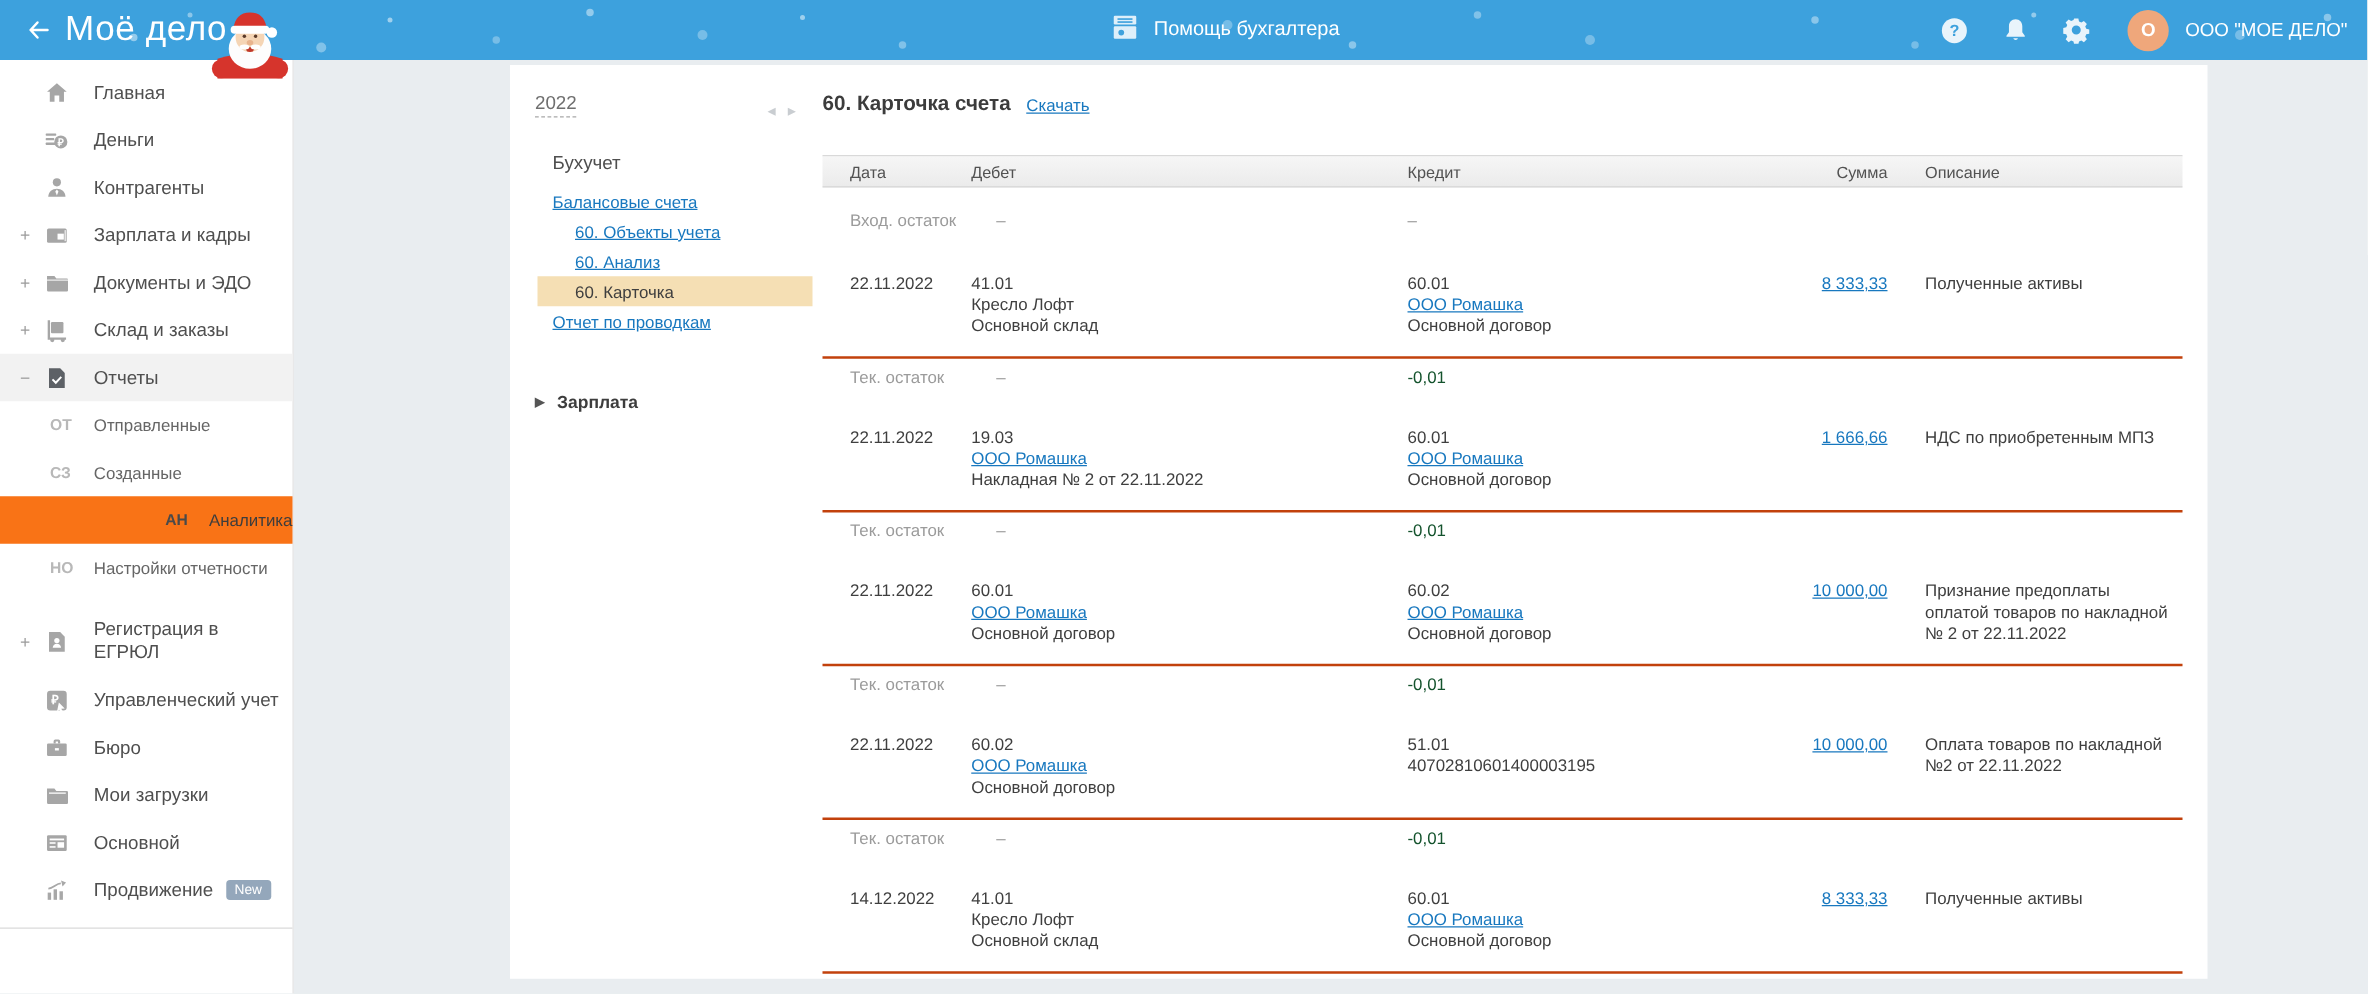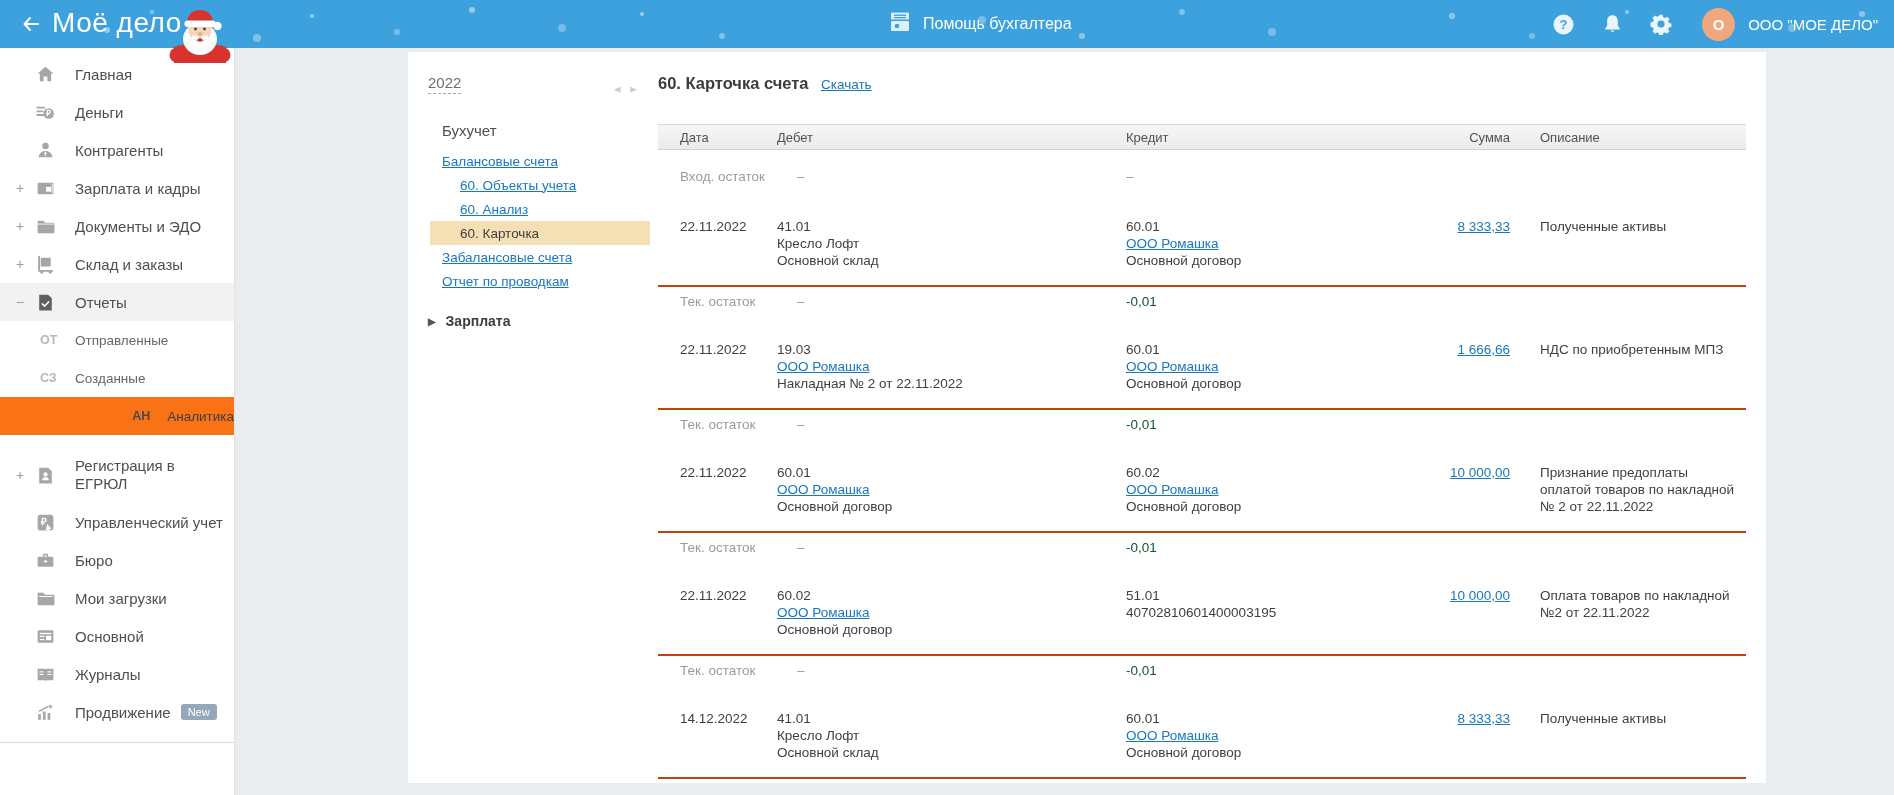--- a/index.html
+++ b/index.html
@@ -240,20 +240,24 @@
         <span class="sb-sub-label">Отправленные</span>
       </div>
       <div class="sb-sub">
         <span class="sb-prefix">СЗ</span>
         <span class="sb-sub-label">Созданные</span>
       </div>
       <div class="sb-sub active">
         <span class="sb-prefix">АН</span>
         <span class="sb-sub-label">Аналитика</span>
       </div>
+      <div class="sb-sub">
+        <span class="sb-prefix">НО</span>
+        <span class="sb-sub-label">Настройки отчетности</span>
+      </div>
       <div class="sb-item twoline">
         <span class="sb-exp">+</span>
         <span class="sb-ico">
           <svg viewBox="0 0 20 20" width="21" height="21">
             <path fill="#a6a6a6" d="M4 2.5h8.5L16 6v11.5H4z"></path>
             <circle cx="10" cy="9" r="2" fill="#fff"></circle>
             <path d="M6.8 14.5c.2-2 1.5-3 3.2-3s3 1 3.2 3z" fill="#fff"></path>
           </svg>
         </span>
         <span class="sb-label">Регистрация в ЕГРЮЛ</span>
@@ -295,34 +299,20 @@
             <rect x="2.5" y="4" width="15" height="12" rx="1" fill="#a6a6a6"></rect>
             <g fill="#fff">
               <rect x="4.5" y="6.5" width="11" height="1.4"></rect>
               <rect x="4.5" y="9.3" width="4.5" height="1.2"></rect>
               <rect x="10.5" y="9.3" width="5" height="4.2"></rect>
               <rect x="4.5" y="12.3" width="4.5" height="1.2"></rect>
             </g>
           </svg>
         </span>
         <span class="sb-label">Основной</span>
-      </div>
-      <div class="sb-item">
-        <span class="sb-ico">
-          <svg viewBox="0 0 20 20" width="21" height="21">
-            <path fill="#a6a6a6" d="M2.5 4.5h6.6a1 1 0 0 1 .9.6 1 1 0 0 1 .9-.6h6.6v11h-6.4c-.5 0-.9.3-1.1.7-.2-.4-.6-.7-1.1-.7H2.5z"></path>
-            <g fill="#fff">
-              <rect x="4.3" y="7" width="3.8" height="1"></rect>
-              <rect x="4.3" y="9.4" width="3.8" height="1"></rect>
-              <rect x="11.9" y="7" width="3.8" height="1"></rect>
-              <rect x="11.9" y="9.4" width="3.8" height="1"></rect>
-            </g>
-          </svg>
-        </span>
-        <span class="sb-label">Журналы</span>
       </div>
       <div class="sb-item">
         <span class="sb-ico">
           <svg viewBox="0 0 20 20" width="21" height="21">
             <g fill="#a8a8a8">
               <rect x="3" y="11.5" width="2.6" height="5.5"></rect>
               <rect x="7.5" y="9" width="2.6" height="8"></rect>
               <rect x="12" y="10.5" width="2.6" height="6.5"></rect>
             </g>
             <path fill="none" stroke="#a8a8a8" stroke-width="1.4" d="M3.5 8.5c3.5 0 6-4 9.5-4"></path>
@@ -350,23 +340,20 @@
         <div class="tree-item ind">
           <a>60. Объекты учета</a>
         </div>
         <div class="tree-item ind">
           <a>60. Анализ</a>
         </div>
         <div class="tree-item ind sel">
           <span>60. Карточка</span>
         </div>
         <div class="tree-item">
-          <a>Забалансовые счета</a>
-        </div>
-        <div class="tree-item">
           <a>Отчет по проводкам</a>
         </div>
       </div>
     <div class="tree-salary">
       <span class="tri">▶</span>
       <span>Зарплата</span>
     </div>
 
     <div class="rep-title">60. Карточка счета</div>
     <a class="rep-download">Скачать</a>

